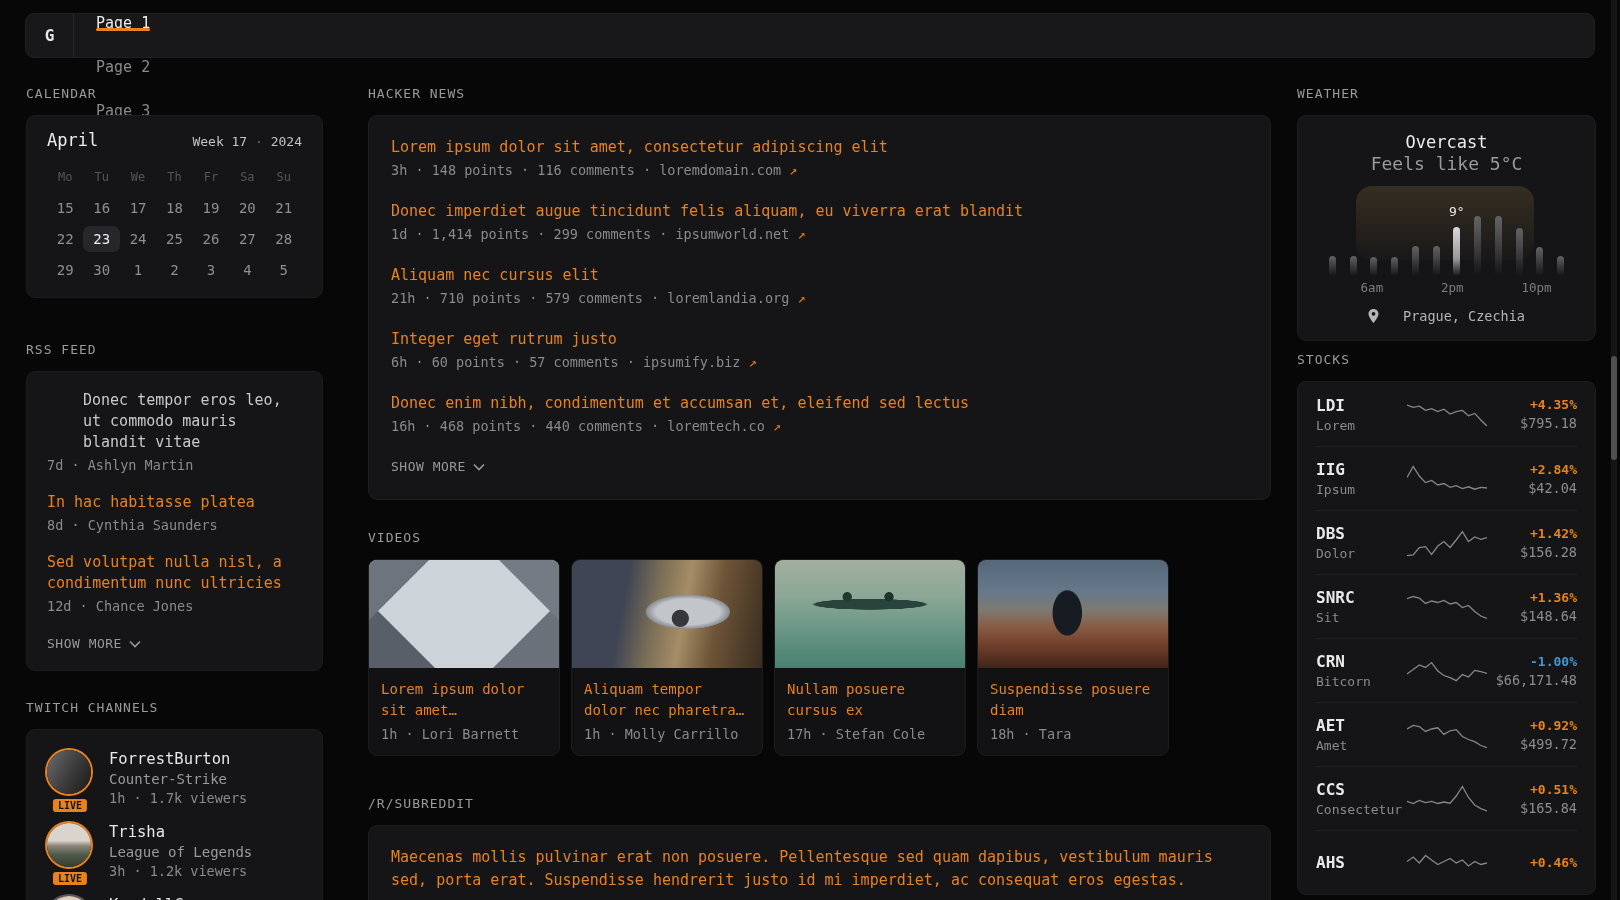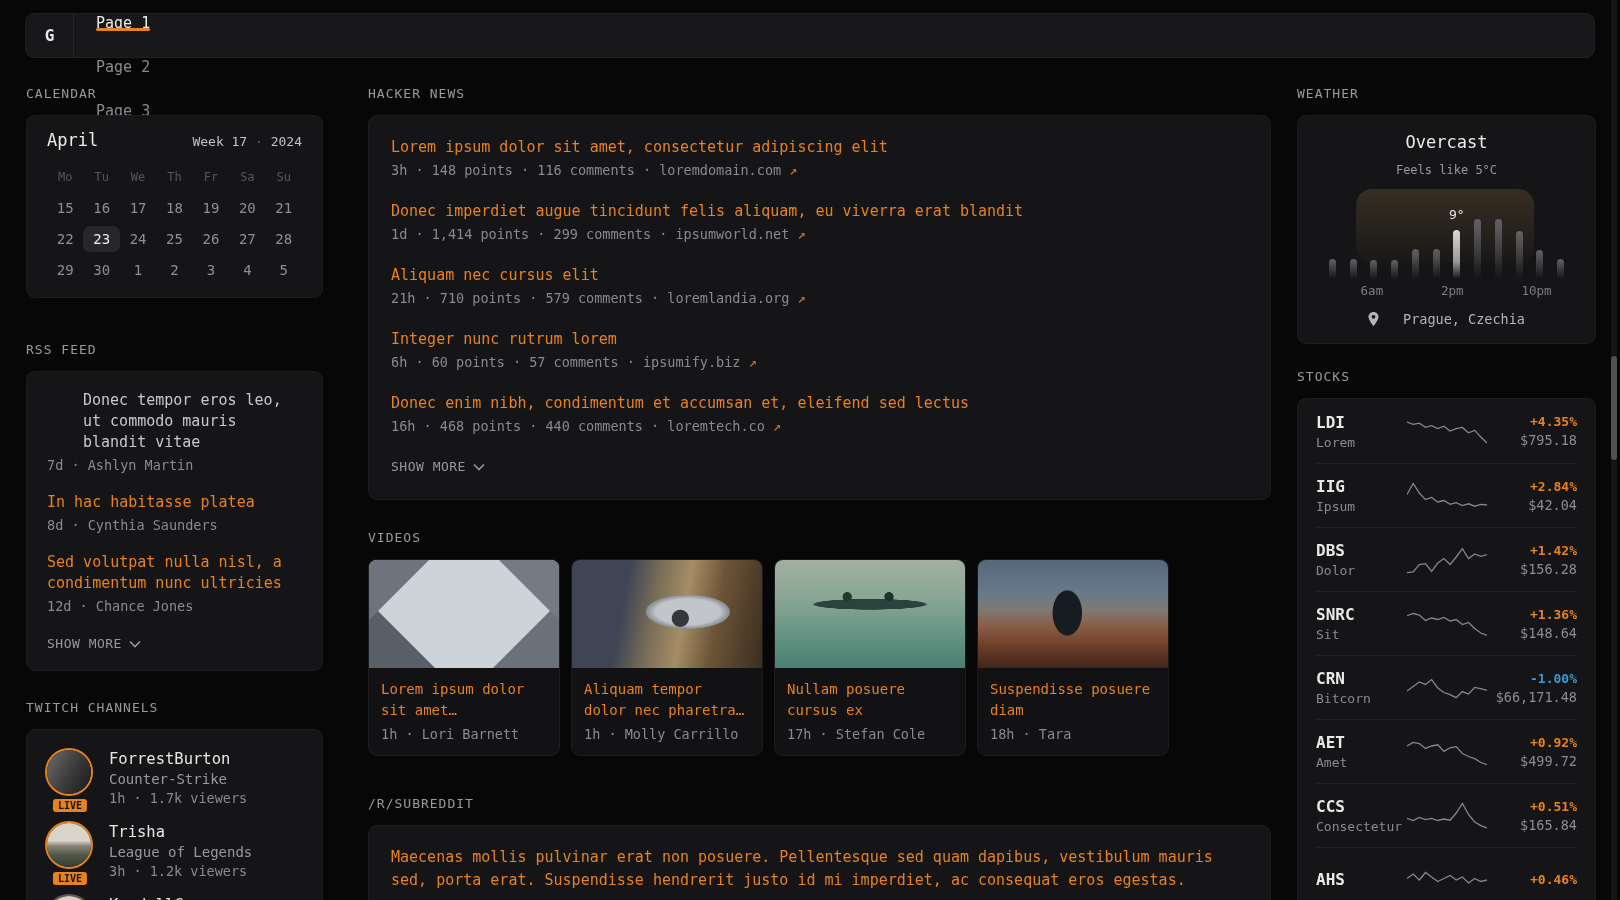--- a/index.html
+++ b/index.html
@@ -102,21 +102,21 @@
       radial-gradient(ellipse 10% 27% at 47% 49%,#161c22 0 75%,transparent 80%),
       linear-gradient(180deg,#55687a 0%,#67798a 30%,#7d7a72 46%,#8a5c44 62%,#6e3d2a 80%,#41251a 100%); }
   .v-title { font-size:14px; line-height:21px; color:var(--accent); padding:11px 12px 0;
              cursor:pointer; display:-webkit-box; -webkit-line-clamp:2; -webkit-box-orient:vertical;
              overflow:hidden; min-height:42px; }
   .v-meta { font-size:13.5px; color:#8a8a8e; padding:5px 12px 13px; }
 
   
   .wx-card { padding:16px 24px 16px; text-align:center; }
   .wx-cond { font-size:17px; color:#ececec; }
-  .wx-feels { font-size:12px; color:#9a9a9e; margin-top:11px; }
+  .wx-feels { font-size:18px; color:#9a9a9e; margin-top:1px; }
   .wx-chart { position:relative; margin-top:20px; height:82px; display:flex; align-items:flex-end; }
   .wx-highlight { position:absolute; left:34px; width:178px; top:-8px; bottom:16px;
       border-radius:16px;
       background:linear-gradient(180deg,rgba(206,159,86,0.18),rgba(206,159,86,0.02)); }
   .wx-slot { position:relative; flex:1; display:flex; flex-direction:column; align-items:center;
              justify-content:flex-end; height:100%; }
   .wx-bar { width:7px; border-radius:4px;
       background:linear-gradient(180deg,#626266,rgba(70,70,74,0)); cursor:pointer; }
   .wx-bar.cur { background:linear-gradient(180deg,#dadadc,#97979a 65%,rgba(150,150,153,0)); }
   .wx-temp { position:absolute; left:50%; transform:translateX(-50%); font-size:13px;
@@ -267,21 +267,21 @@
         </div>
         <div class="hn-item">
           <div class="hn-title">Donec imperdiet augue tincidunt felis aliquam, eu viverra erat blandit</div>
           <div class="meta"><span>1d · 1,414 points · 299 comments · </span><span class="hn-domain"><span>ipsumworld.net </span><span class="arrow">↗</span></span></div>
         </div>
         <div class="hn-item">
           <div class="hn-title">Aliquam nec cursus elit</div>
           <div class="meta"><span>21h · 710 points · 579 comments · </span><span class="hn-domain"><span>loremlandia.org </span><span class="arrow">↗</span></span></div>
         </div>
         <div class="hn-item">
-          <div class="hn-title">Integer nunc rutrum lorem</div>
+          <div class="hn-title">Integer eget rutrum justo</div>
           <div class="meta"><span>6h · 60 points · 57 comments · </span><span class="hn-domain"><span>ipsumify.biz </span><span class="arrow">↗</span></span></div>
         </div>
         <div class="hn-item">
           <div class="hn-title">Donec enim nibh, condimentum et accumsan et, eleifend sed lectus</div>
           <div class="meta"><span>16h · 468 points · 440 comments · </span><span class="hn-domain"><span>loremtech.co </span><span class="arrow">↗</span></span></div>
         </div>
       </div>
     <div class="show-more">
       <span>SHOW MORE</span>
       <svg width="12" height="8" viewBox="0 0 12 8" fill="none" stroke-width="1.6">
@@ -383,21 +383,21 @@
         <span></span>
       </div>
     <div class="wx-loc">
       <svg width="11" height="14" viewBox="0 0 11 14" fill="#b5b5b8">
           <path d="M5.5 0C2.5 0 .5 2.2.5 4.9c0 3.4 5 9.1 5 9.1s5-5.7 5-9.1C10.5 2.2 8.5 0 5.5 0zm0 6.7a1.9 1.9 0 1 1 0-3.8 1.9 1.9 0 0 1 0 3.8z"></path>
         </svg>
       <span>Prague, Czechia</span>
     </div>
   </div>
 
-  <div class="sec-label" style="margin-top:25px">STOCKS</div>
+  <div class="sec-label" style="margin-top:11px">STOCKS</div>
   <div class="card stock-card">
       <div class="stock-row">
         <div class="st-left">
           <div class="st-ticker">LDI</div>
           <div class="st-name">Lorem</div>
         </div>
         <div class="st-spark">
           <svg width="80" height="36" viewBox="0 0 80 36">
             <polyline points="0.0,9.0 6.2,11.4 12.3,10.2 18.5,14.4 24.6,12.6 30.8,15.6 36.9,13.2 43.1,18.0 49.2,15.6 55.4,14.4 61.5,19.8 67.7,17.4 73.8,24.0 80.0,30.0" fill="none" stroke="#87878b" stroke-width="1.3"></polyline>
           </svg>

